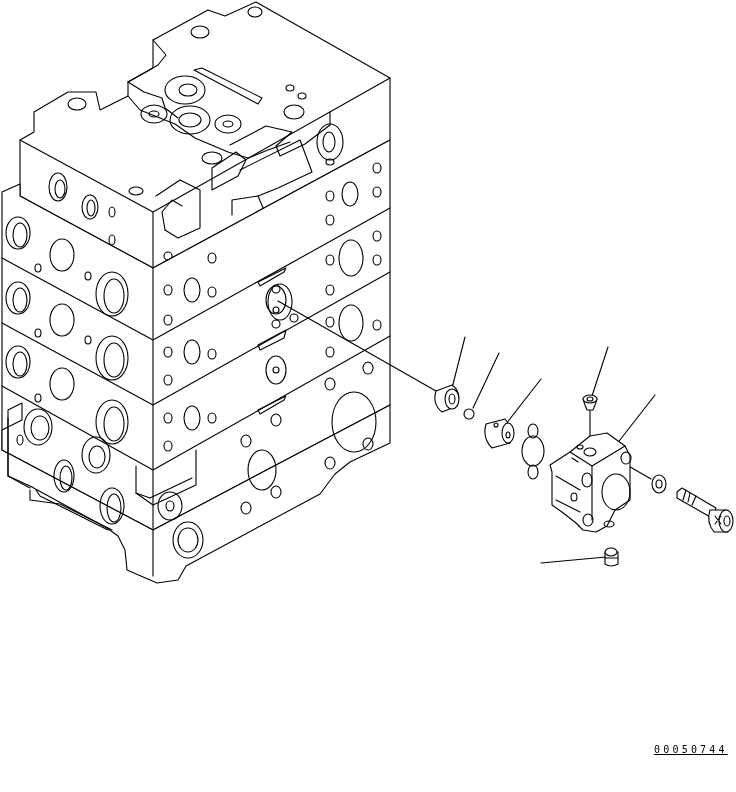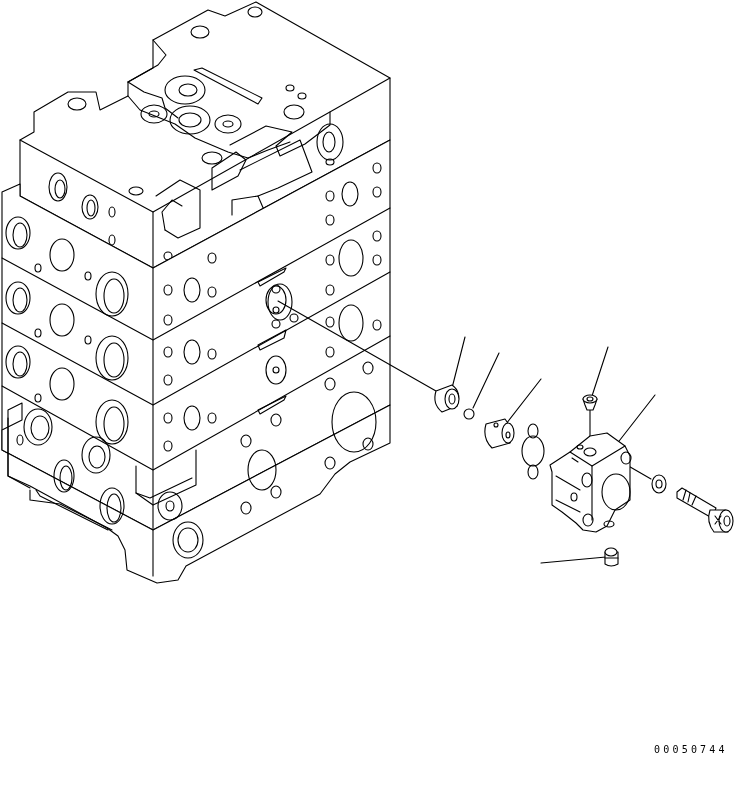--- a/index.html
+++ b/index.html
@@ -3,21 +3,21 @@
 <meta charset="utf-8">
 <style>
   html, body { margin: 0; padding: 0; background: #ffffff; }
   #canvas { position: relative; width: 736px; height: 792px; background: #ffffff; overflow: hidden; }
   #canvas svg { position: absolute; left: 0; top: 0; }
   .ln { fill: none; stroke: #000; stroke-width: 1.1; stroke-linejoin: round; stroke-linecap: round; }
   .fl { fill: #fff; stroke: #000; stroke-width: 1.1; stroke-linejoin: round; }
   #ref-number {
     position: absolute; left: 654px; top: 744px;
     font-family: "DejaVu Sans Mono", monospace; font-size: 10px;
-    letter-spacing: 3.2px; color: #000;
+    letter-spacing: 3.2px; color: #000; text-decoration: underline;
   }
 </style>
 </head>
 <body>
 
 <div id="canvas">
 <svg width="736" height="792" viewBox="0 0 736 792" xmlns="http://www.w3.org/2000/svg">
 
   <g>
 

